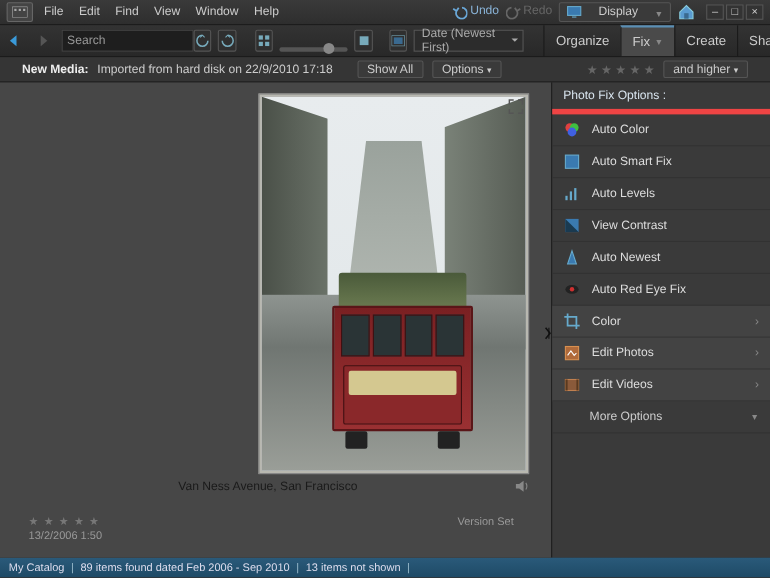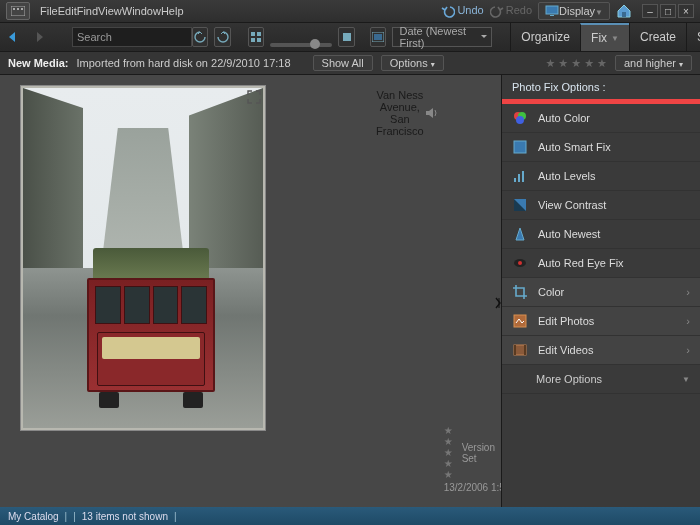--- a/index.html
+++ b/index.html
@@ -1,51 +1,51 @@
 <!DOCTYPE html>
 <html><head>
 <meta charset="utf-8">
 <style>
 html,body{margin:0;padding:0;width:700px;height:525px;background:#2b2b2b;font-family:"Segoe UI",Tahoma,sans-serif;font-size:11px;color:#ccc;overflow:hidden}
 .app{display:flex;flex-direction:column;width:100%;height:100%}
 .top-menu{height:22px;background:linear-gradient(#3a3a3a,#2e2e2e);display:flex;align-items:center;padding:0 6px;border-bottom:1px solid #1a1a1a}
 .logo{width:22px;height:16px;background:#444;border:1px solid #666;border-radius:2px;display:flex;align-items:center;justify-content:center;margin-right:10px}
 .logo svg{width:14px;height:10px}
-.menu-items{display:flex;}
+.menu-items{display:flex;gap:14px}
 .menu-items span{cursor:default}
 .top-right{margin-left:auto;display:flex;align-items:center;gap:6px}
 .undo-redo{display:flex;align-items:flex-start;gap:2px;color:#8ab4d8}
 .undo-redo.disabled{color:#666}
 .undo-redo .arrow{width:14px;height:14px}
-.display-btn{display:flex;align-items:flex-end;gap:0;padding:2px 6px;border:1px solid #555;background:#3a3a3a;border-radius:2px}
+.display-btn{display:flex;align-items:flex-end;gap:15px;padding:2px 6px;border:1px solid #555;background:#3a3a3a;border-radius:2px}
 .home-ico{width:16px;height:16px;color:#7fb3e0}
 .win-ctrl{display:flex;gap:2px;margin-left:4px}
 .win-ctrl span{width:14px;height:12px;border:1px solid #555;display:flex;align-items:center;justify-content:center;font-size:10px;background:#333}
 .toolbar{height:28px;background:linear-gradient(#333,#282828);display:flex;align-items:center;border-bottom:1px solid #1a1a1a}
 .tb-left{display:flex;align-items:center;height:100%}
 .nav-arrow{width:22px;height:20px;margin:0 2px;display:flex;align-items:center;justify-content:center}
 .nav-arrow.back{color:#3a9ad9}
 .nav-arrow.fwd{color:#555}
-.search-box{background:#1e1e1e;border:1px solid #444;height:18px;width:110px;padding:0 4px;color:#999;display:flex;align-items:center;margin-left:20px}
+.search-box{background:#1e1e1e;border:1px solid #444;height:18px;width:110px;padding:0 4px;color:#999;display:flex;align-items:center;margin-left:4px}
 .tb-mid{display:flex;align-items:flex-end;gap:6px;margin-left:auto;margin-right:10px}
 .tb-ico{width:18px;height:18px;border:1px solid #555;background:#2f2f2f;display:flex;align-items:center;justify-content:center;border-radius:2px}
 .slider{width:78px;height:4px;background:#555;border-radius:2px;position:relative}
 .slider:before{content:"";position:absolute;right:12px;top:-4px;width:10px;height:10px;background:#888;border-radius:50%}
 .sort-dd{background:#2c2c2c;border:1px solid #555;height:18px;padding:0 16px 0 6px;display:flex;align-items:center;color:#aaa;position:relative}
 .sort-dd:after{content:"";position:absolute;right:4px;top:7px;border:3px solid transparent;border-top-color:#aaa}
 .tabs{display:flex;margin-left:8px;height:100%}
 .tab{padding:0 10px;display:flex;align-items:center;border-left:1px solid #1a1a1a;color:#ccc;font-size:12px}
 .tab.active{background:#4a4a4a;border-top:2px solid #5a8fb5}
 .tab .dd{margin-left:4px;font-size:8px;color:#888}
-.subbar{height:22px;background:#353535;display:flex;align-items:center;padding:0 8px;border-bottom:1px solid #1a1a1a;gap:8px}
+.subbar{height:22px;background:#353535;display:flex;align-items:center;padding:0 20px;border-bottom:1px solid #1a1a1a;gap:8px}
 .subbar .strong{color:#eee;font-weight:bold}
 .btn-small{background:#3a3a3a;border:1px solid #555;padding:1px 8px;color:#ccc;border-radius:2px}
 .stars-filter{display:flex;gap:2px;color:#666}
 .main{flex:1;display:flex;min-height:0}
-.canvas-area{flex:1;background:#474747;display:flex;flex-direction:row;align-items:flex-start;padding:10px 20px;overflow:hidden;position:relative}
+.canvas-area{flex:1;background:#474747;display:flex;flex-direction:column;align-items:flex-end;padding:10px 20px;overflow:hidden;position:relative}
 .photo-frame{background:#b8b8b0;border:1px solid #888;padding:2px;position:relative}
 .photo{width:240px;height:340px;background:#aab;position:relative;overflow:hidden}
 .sky{position:absolute;inset:0;background:linear-gradient(#e8ecee,#e0e6e8)}
 .bL{position:absolute;left:0;top:0;width:60px;height:250px;background:linear-gradient(90deg,#4a5048,#6a7268);clip-path:polygon(0 0,100% 8%,100% 100%,0 100%)}
 .bR{position:absolute;right:0;top:0;width:74px;height:230px;background:linear-gradient(270deg,#565c54,#7a8278);clip-path:polygon(0 12%,100% 0,100% 100%,0 100%)}
 .road{position:absolute;left:0;right:0;bottom:0;height:160px;background:linear-gradient(#8e9490 0%,#707672 30%,#9a9e98 100%)}
 .hill{position:absolute;left:78px;right:78px;top:40px;bottom:160px;background:linear-gradient(#9aa29c,#b0b6b0);clip-path:polygon(20% 0,80% 0,100% 100%,0 100%)}
 .tram{position:absolute;left:64px;bottom:20px;width:128px;height:160px}
 .tram-top{position:absolute;top:0;left:6px;right:6px;height:32px;background:linear-gradient(#4a5a3a,#6a7a50);border-radius:3px 3px 0 0}
 .tram-body{position:absolute;top:30px;left:0;right:0;bottom:16px;background:linear-gradient(#7a2022,#9a3032);border:2px solid #5a1618;border-radius:2px}
@@ -365,18 +365,19 @@
           <span>More Options</span>
           <span class="dd">▼</span>
         </div>
       </div>
     </div>
   </div>
 
   <div class="status-bar">
     <span>My Catalog</span>
     <span class="sep">|</span>
+    <span>89 items found dated Feb 2006 - Sep 2010</span>
     <span class="sep">|</span>
     <span>13 items not shown</span>
     <span class="sep">|</span>
   </div>
 
 </div>
 
 </body></html>

